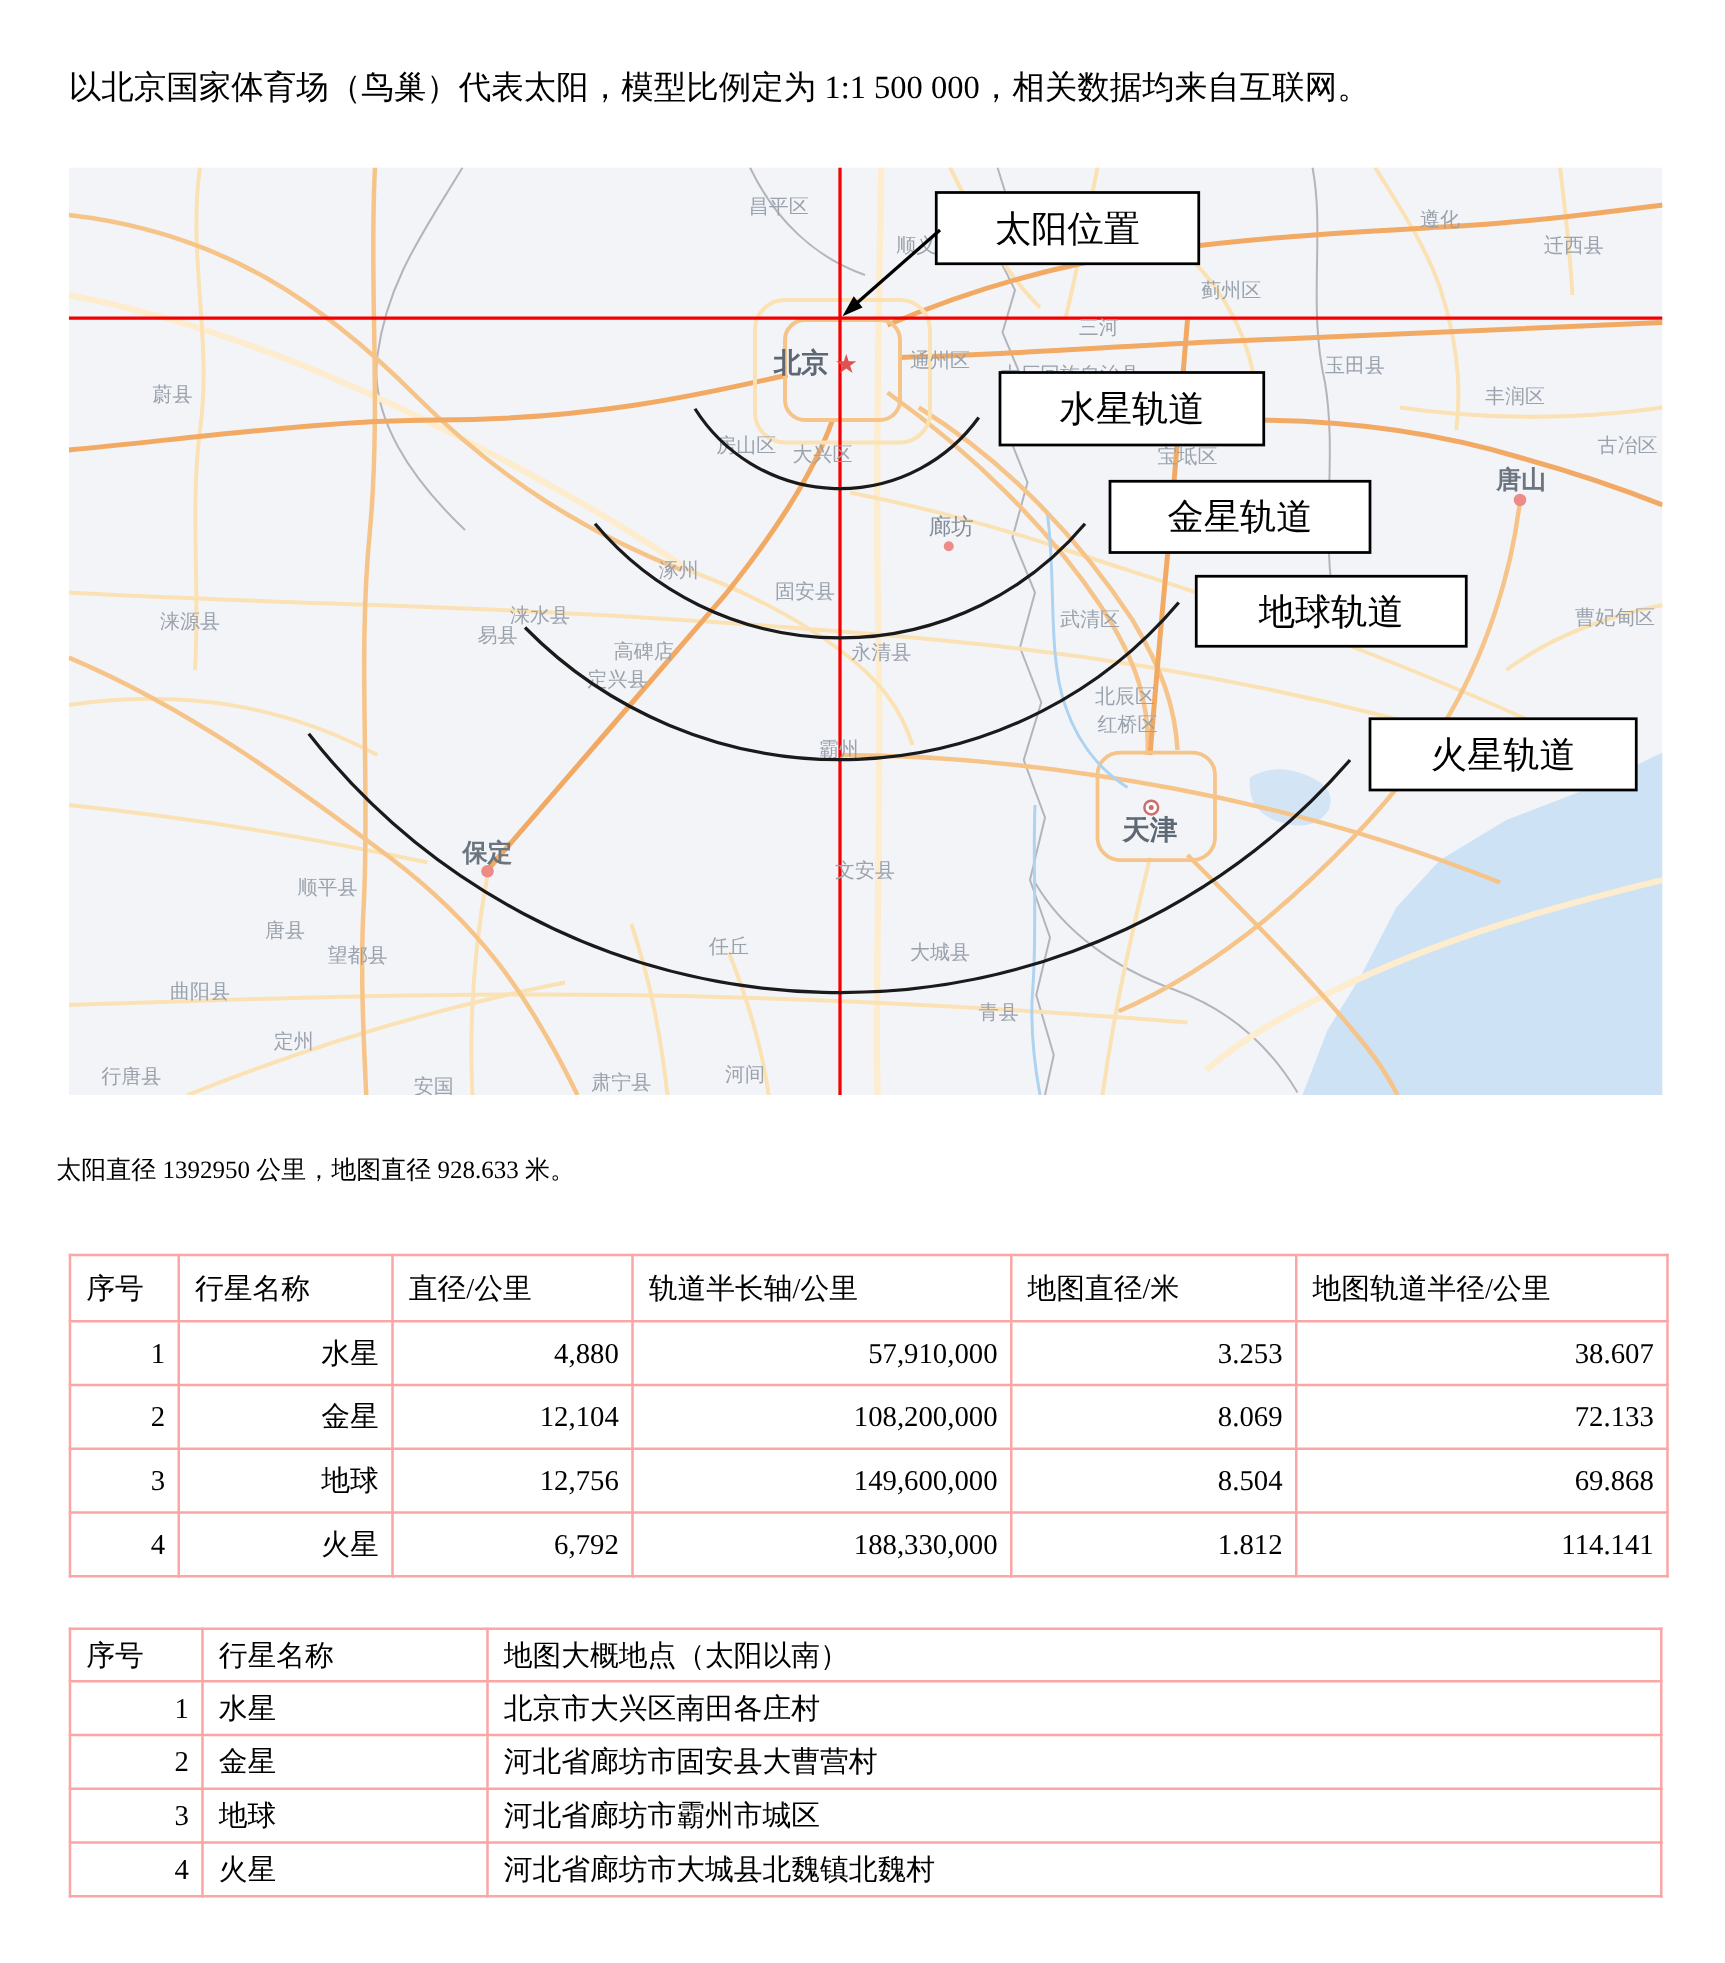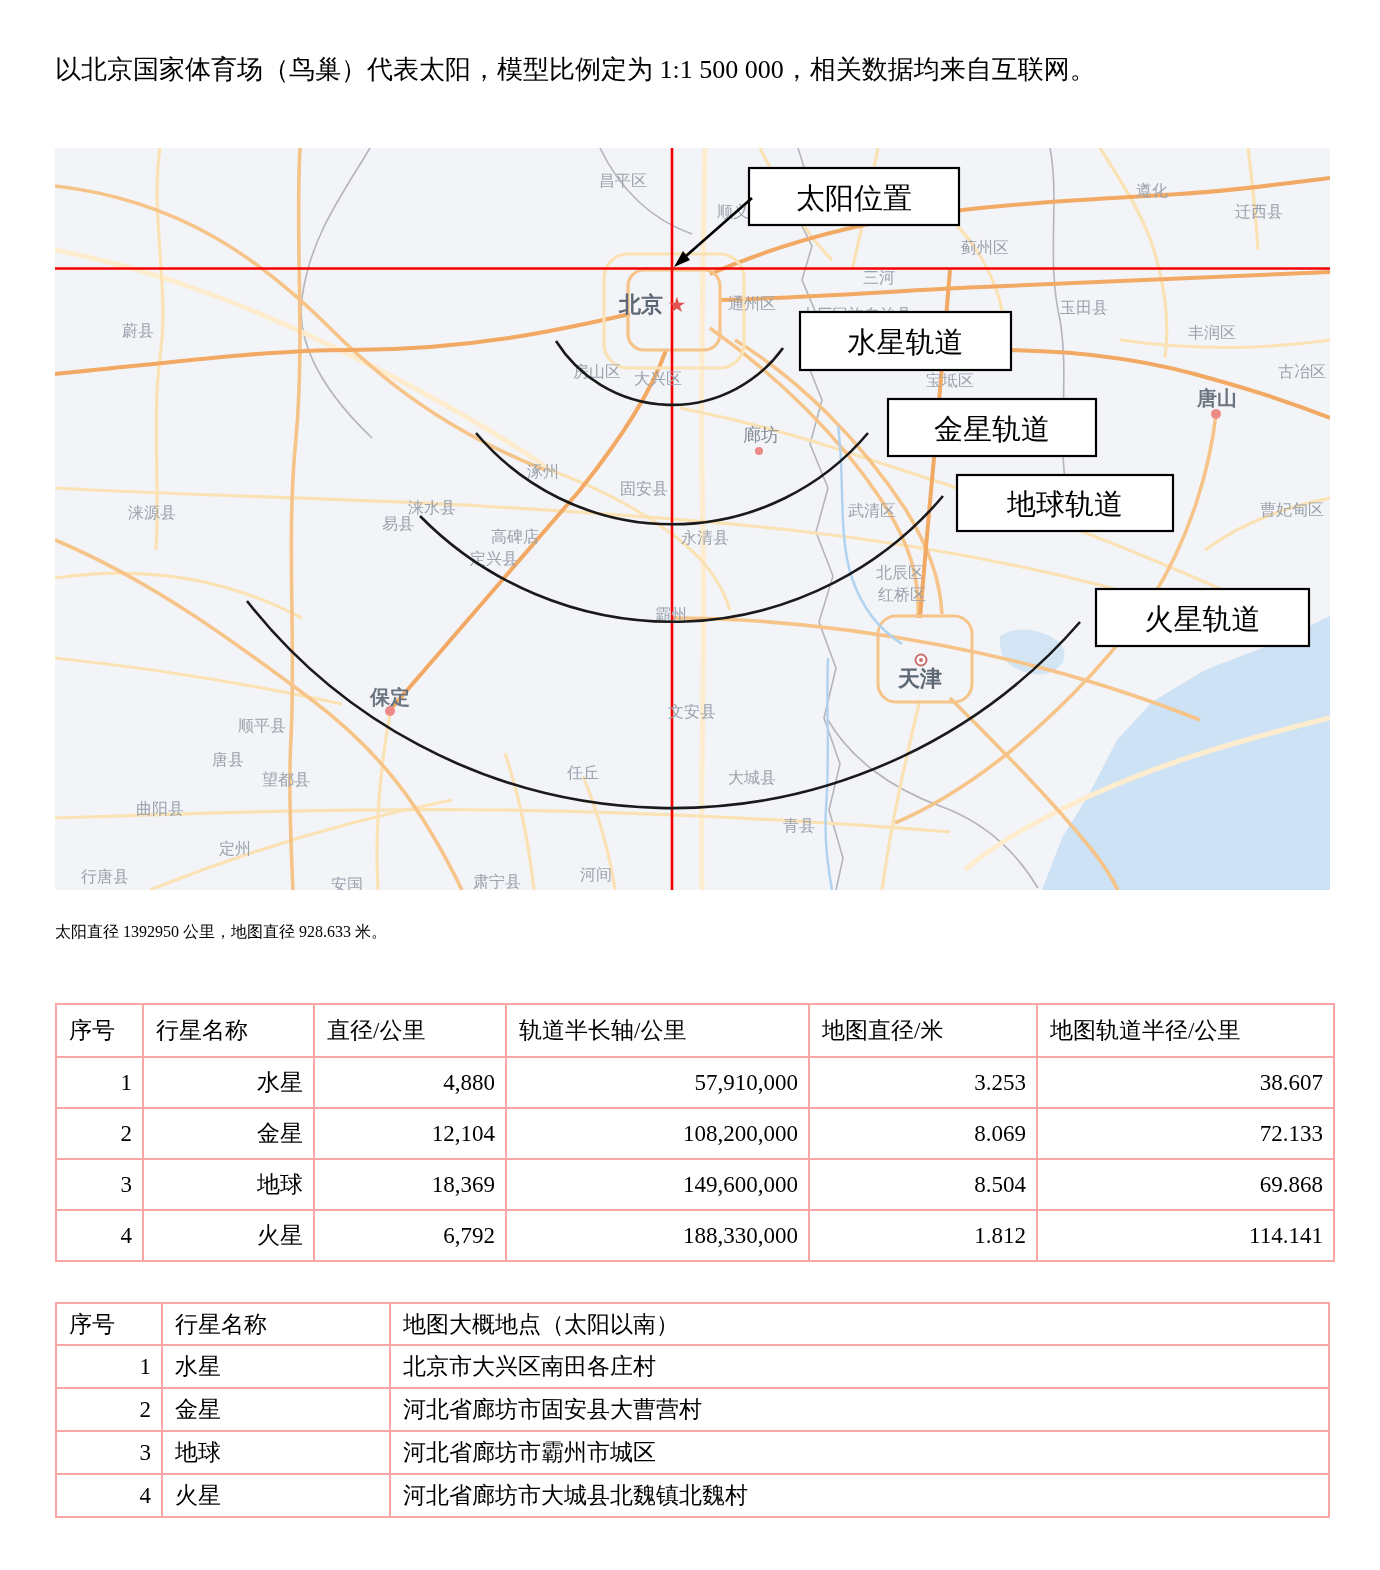--- a/index.html
+++ b/index.html
@@ -1,19 +1,19 @@
 <!DOCTYPE html>
 <html><head>
 <meta charset="utf-8">
 <style>
   html,body{margin:0;padding:0;background:#fff;}
   body{width:1380px;height:1570px;position:relative;font-family:"Liberation Serif","DejaVu Serif",serif;color:#000;overflow:hidden;}
   .title{position:absolute;left:55px;top:52px;font-size:26px;white-space:nowrap;text-align:center;}
-  .caption{position:absolute;left:55px;top:922px;font-size:16px;white-space:nowrap;}
-  #mapwrap{position:absolute;left:55px;top:148px;width:1275px;height:742px;}
+  .caption{position:absolute;left:45px;top:922px;font-size:20px;white-space:nowrap;}
+  #mapwrap{position:absolute;left:55px;top:134px;width:1275px;height:742px;}
   svg text{dominant-baseline:central;}
   .ml{fill:#9aa2ac;font-size:16px;font-family:"Liberation Sans","DejaVu Sans",sans-serif;text-anchor:middle;}
   .mb{fill:#5d6874;font-size:22px;font-weight:bold;font-family:"Liberation Sans","DejaVu Sans",sans-serif;text-anchor:middle;}
   .mc{fill:#6b7580;font-size:20px;font-weight:bold;font-family:"Liberation Sans","DejaVu Sans",sans-serif;text-anchor:middle;}
   .md{fill:#848d97;font-size:18px;font-family:"Liberation Sans","DejaVu Sans",sans-serif;text-anchor:middle;}
   .callout-text{fill:#000;font-size:29px;font-family:"Liberation Serif","DejaVu Serif",serif;text-anchor:middle;}
   table{border-collapse:collapse;position:absolute;table-layout:fixed;font-size:23px;background:#fff;}
   td,th{border:2px solid #fca5a5;font-weight:normal;white-space:nowrap;overflow:hidden;}
   #t1{left:55px;top:1003px;width:1278px;}
   #t1 tr.hd{height:53px;}
@@ -225,21 +225,21 @@
     <td>2</td>
     <td>金星</td>
     <td>12,104</td>
     <td>108,200,000</td>
     <td>8.069</td>
     <td>72.133</td>
   </tr>
   <tr class="dr">
     <td>3</td>
     <td>地球</td>
-    <td>18,369</td>
+    <td>12,756</td>
     <td>149,600,000</td>
     <td>8.504</td>
     <td>69.868</td>
   </tr>
   <tr class="dr">
     <td>4</td>
     <td>火星</td>
     <td>6,792</td>
     <td>188,330,000</td>
     <td>1.812</td>

